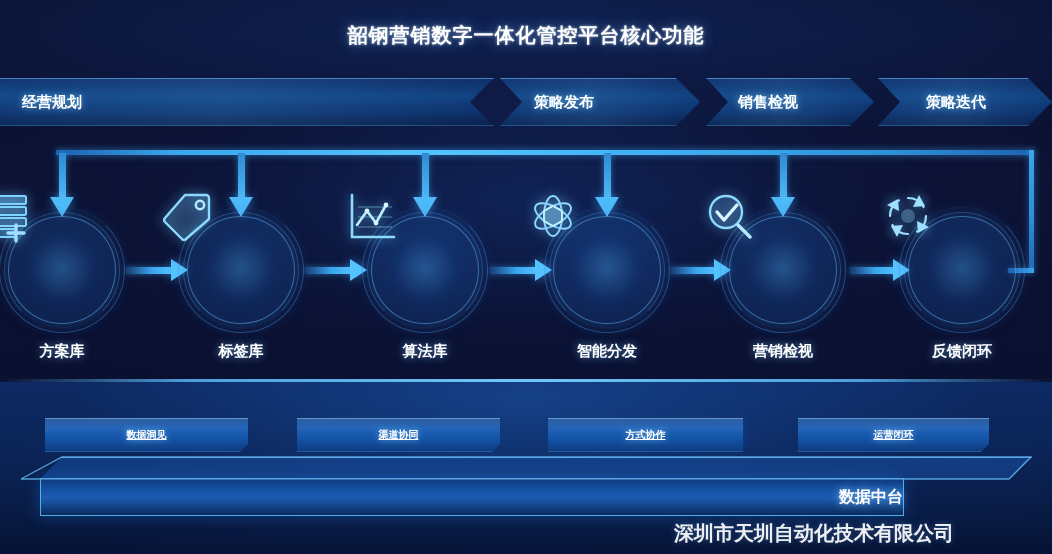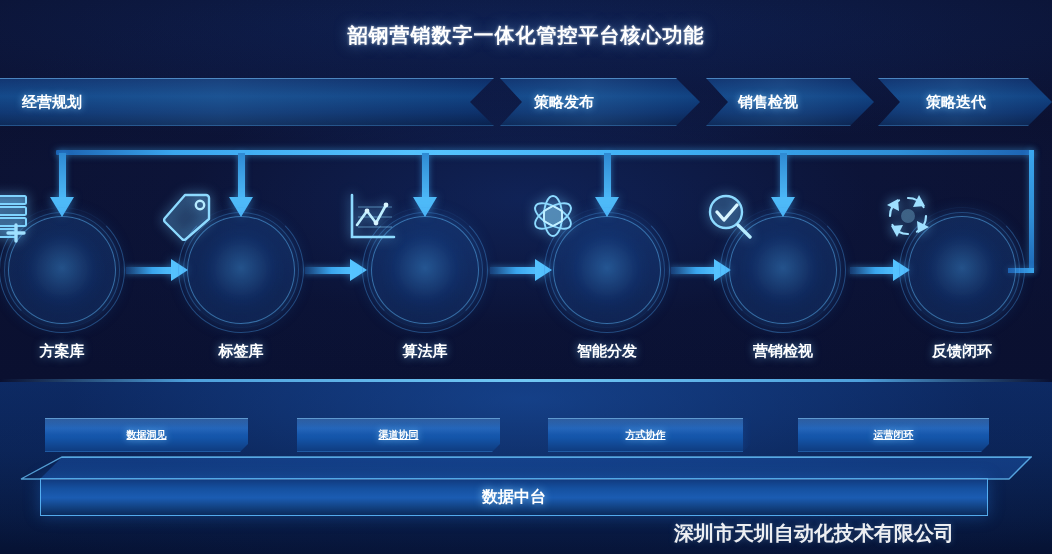--- a/index.html
+++ b/index.html
@@ -196,22 +196,22 @@
     position: absolute; left: 20px; top: 457px; width: 1012px; height: 22px;
     background: linear-gradient(180deg, rgba(25,80,165,0.55) 0%, rgba(20,65,140,0.75) 100%);
     clip-path: polygon(42px 0, 1012px 0, 990px 22px, 20px 22px);
     border-top: 1px solid rgba(90,180,250,0.55);
   }
   .slab-top-edge {
     position: absolute; left: 20px; top: 456px; width: 1012px; height: 24px;
     pointer-events: none;
   }
   .slab-face {
-    position: absolute; left: 40px; top: 478px; width: 948px; height: 38px;
-    display: flex; align-items: center; justify-content: center;
+    position: absolute; left: 40px; top: 478px; width: 864px; height: 38px;
+    display: flex; align-items: center; justify-content: flex-end;
     background: linear-gradient(180deg, #10397e 0%, #15509f 26%, #1b5cb2 52%, #11407f 80%, #0b2a5c 100%);
     border: 1px solid rgba(95,190,255,0.85);
     box-shadow: 0 0 16px rgba(40,130,230,0.35), inset 0 1px 0 rgba(150,215,255,0.35);
   }
   .slab-label {
     font-size: 16px; font-weight: bold; color: #ffffff;
     text-shadow: 0 0 9px rgba(140,210,255,0.8);
   }
 
   

